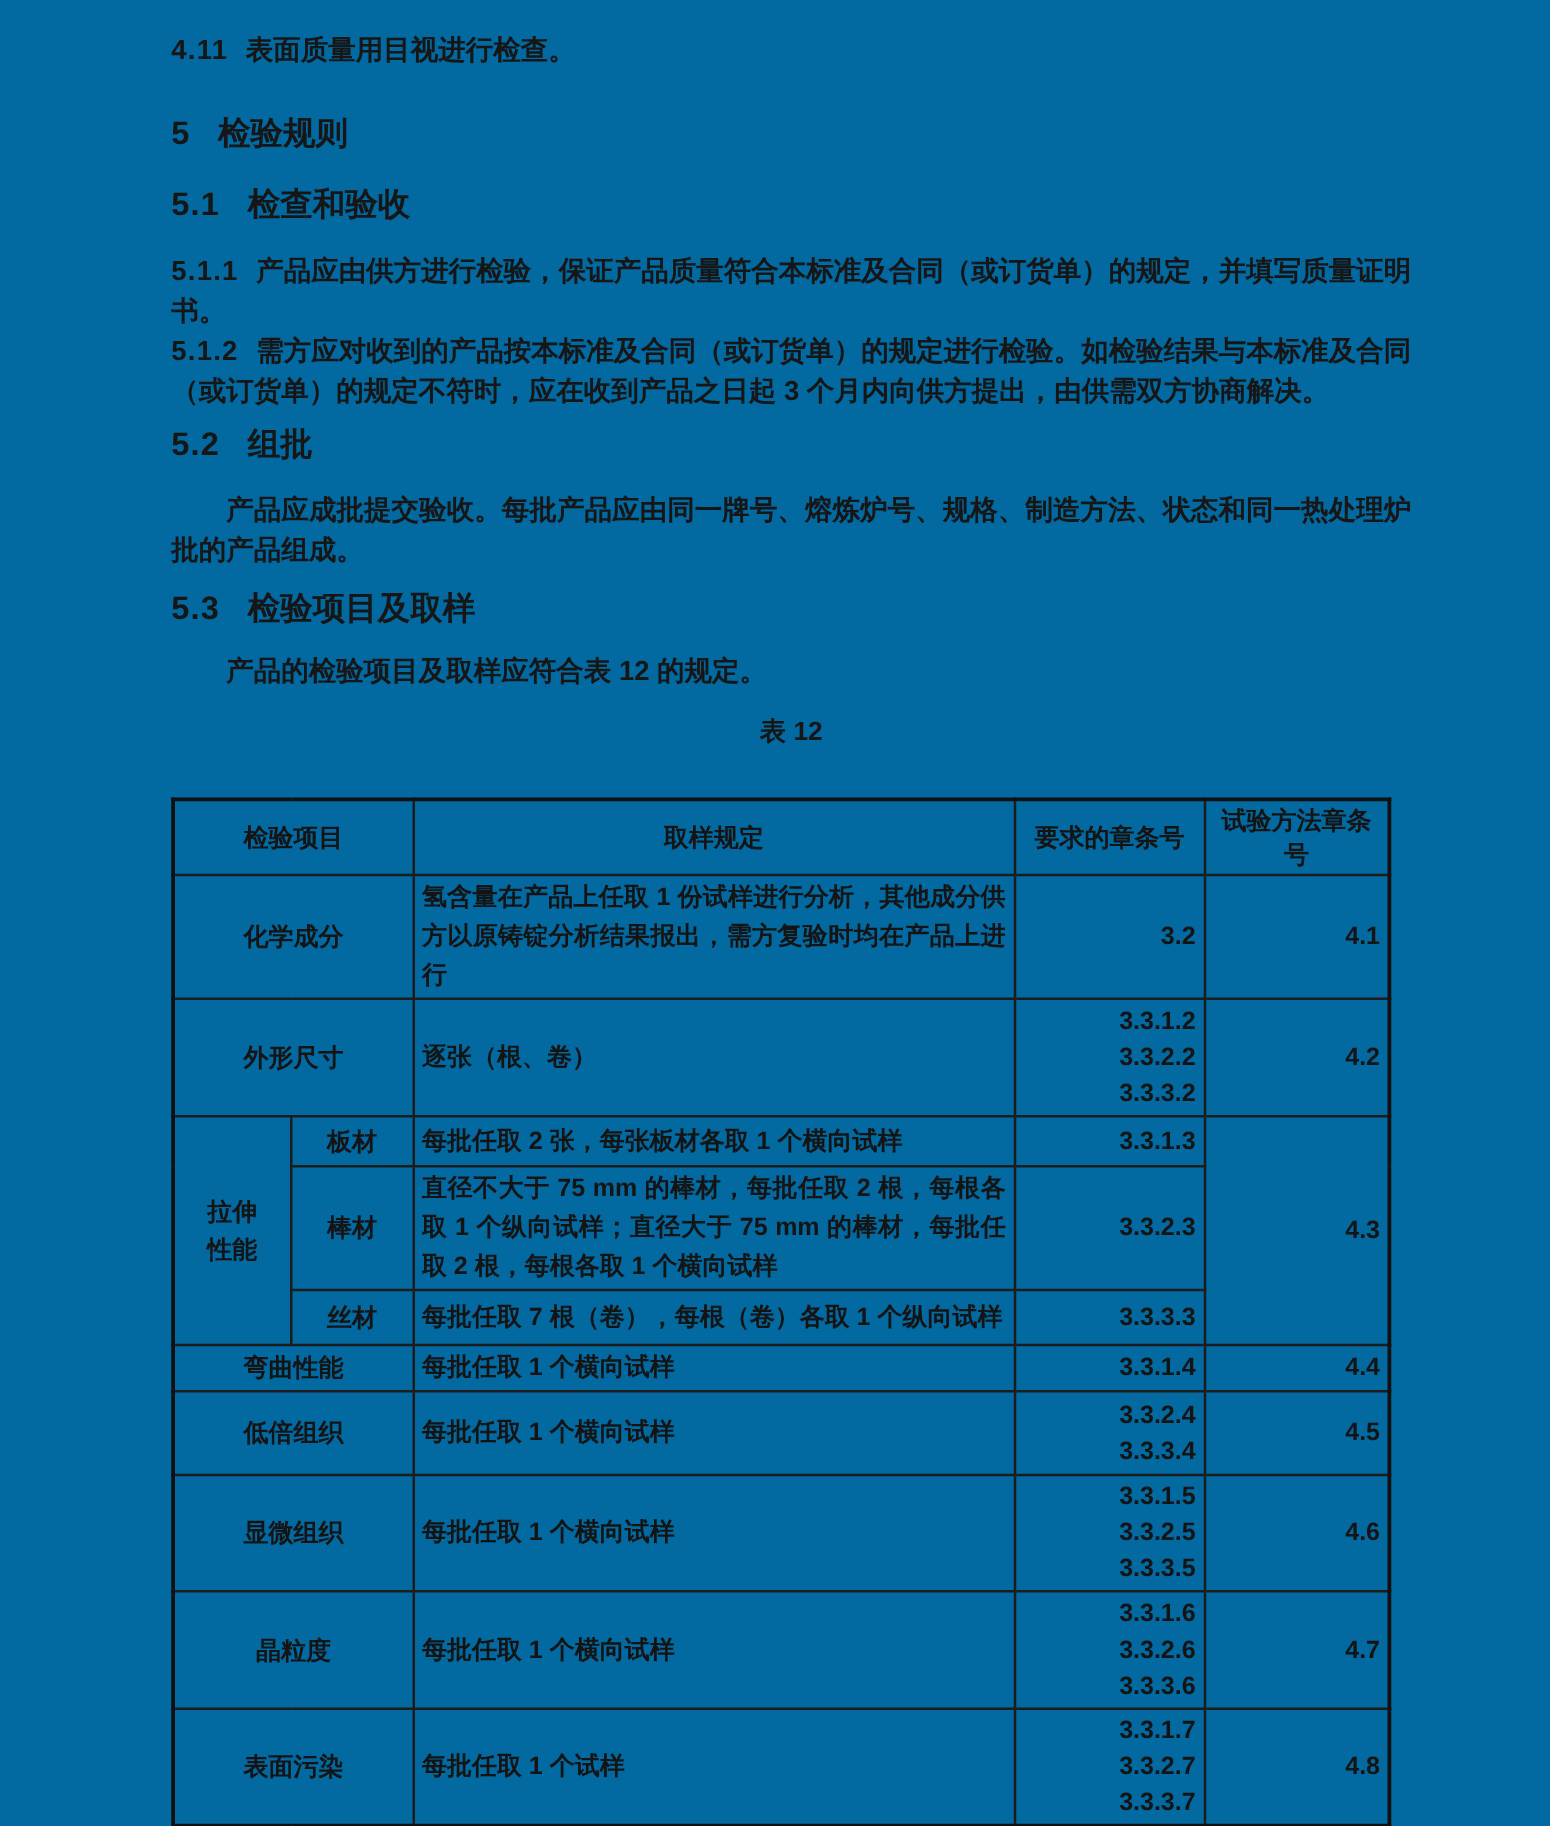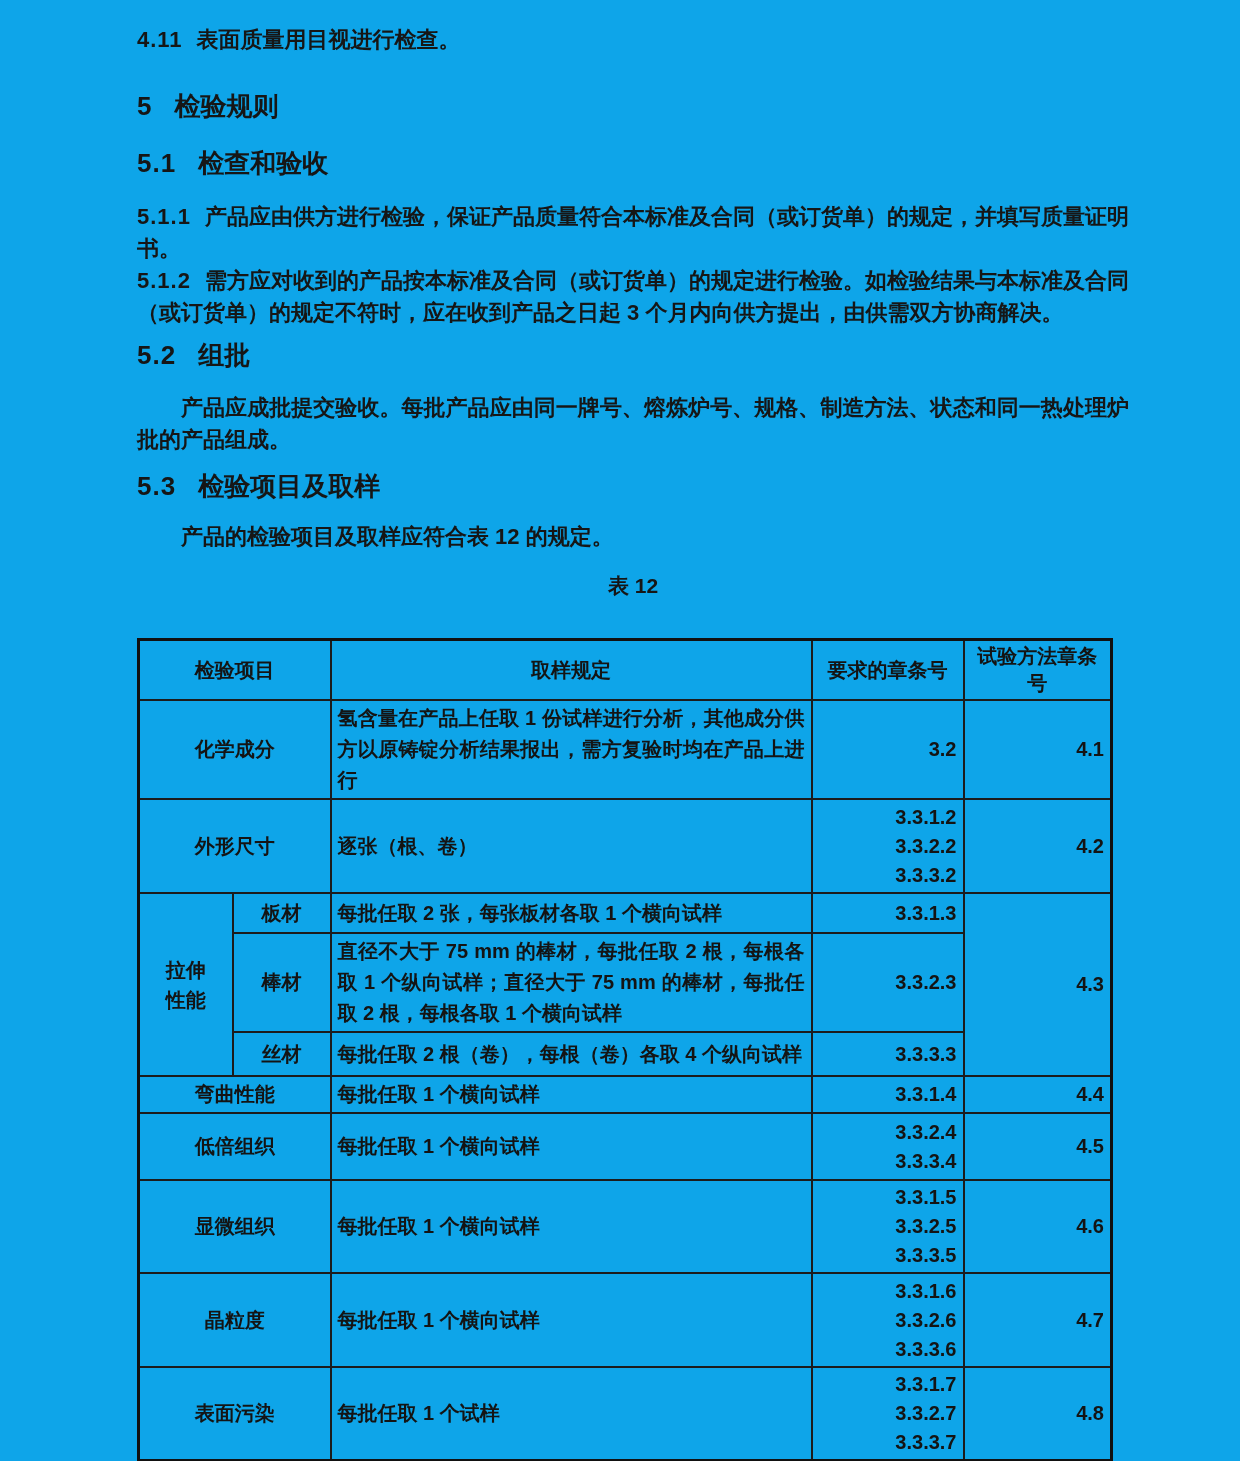--- a/index.html
+++ b/index.html
@@ -1,21 +1,21 @@
 <!DOCTYPE html>
 <html lang="zh"><head>
 <meta charset="utf-8">
 <style>
   html,body{margin:0;padding:0;background:#e8e8e6;}
   .page{
     position:relative;
     width:1240px;
     height:1461px;
     margin:0 auto;
-    background:#0ea5e9;
+    background:#0369a1;
     color:#161616;
     font-family:"Liberation Sans","DejaVu Sans",sans-serif;
     box-sizing:border-box;
     padding:24px 111px 0 137px;
     overflow:hidden;
   }
   
   .clause{font-size:22px;line-height:32px;text-align:justify;margin:0;}
   .clause .num{font-weight:700;margin-right:14px;letter-spacing:1px;}
   .heading{font-size:26px;line-height:34px;font-weight:700;margin:0;}
@@ -147,21 +147,21 @@
     </tr>
 
     <tr class="h-bang">
       <td class="c-item">棒材</td>
       <td class="c-rule">直径不大于 75 mm 的棒材，每批任取 2 根，每根各取 1 个纵向试样；直径大于 75 mm 的棒材，每批任取 2 根，每根各取 1 个横向试样</td>
       <td class="c-req">3.3.2.3</td>
     </tr>
 
     <tr class="h-si">
       <td class="c-item">丝材</td>
-      <td class="c-rule">每批任取 2 根（卷），每根（卷）各取 4 个纵向试样</td>
+      <td class="c-rule">每批任取 7 根（卷），每根（卷）各取 1 个纵向试样</td>
       <td class="c-req">3.3.3.3</td>
     </tr>
 
     <tr class="h-bend">
       <td class="c-item" colspan="2">弯曲性能</td>
       <td class="c-rule">每批任取 1 个横向试样</td>
       <td class="c-req">3.3.1.4</td>
       <td class="c-method">4.4</td>
     </tr>
 

